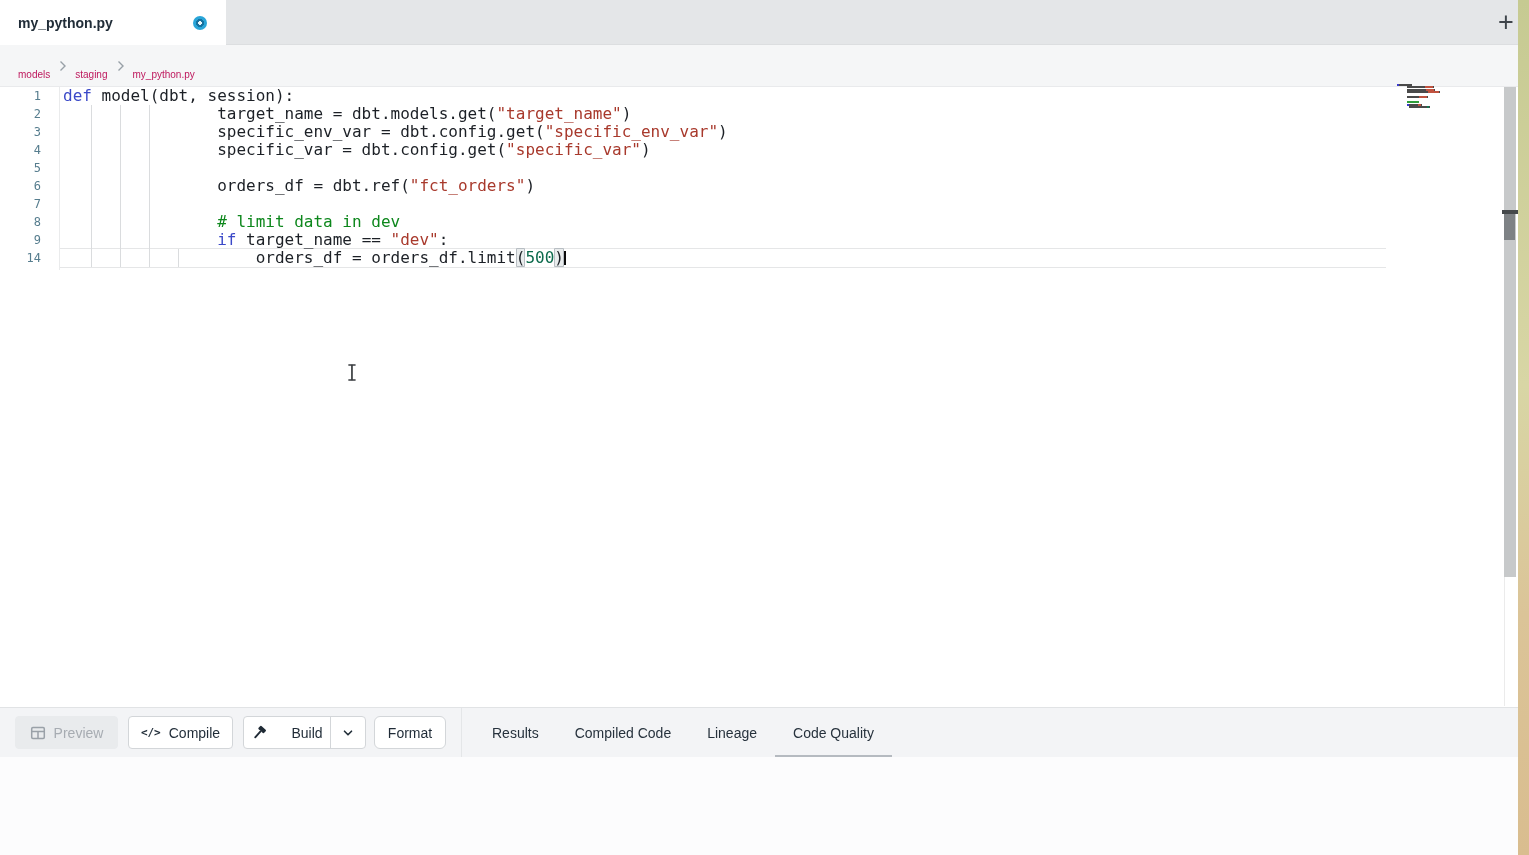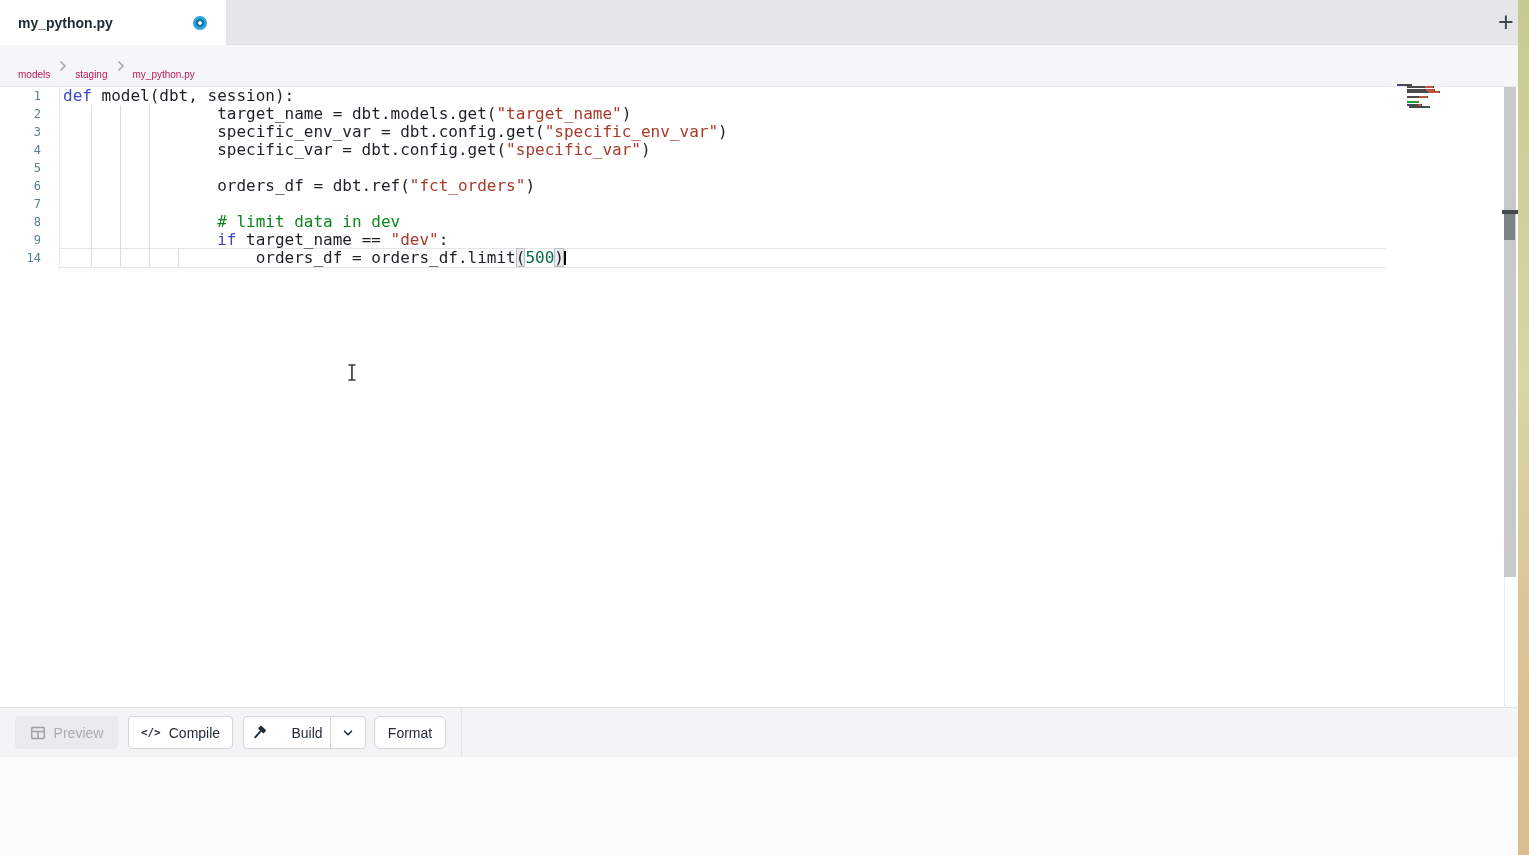--- a/index.html
+++ b/index.html
@@ -243,20 +243,26 @@
           <path d="M3.5 5.2 L7 8.8 L10.5 5.2"></path>
         </svg>
       </div>
     </div>
 
     <button class="btn btn-format">
       <span>Format</span>
     </button>
 
     <div class="toolbar-divider"></div>
+    <div class="panel-tabs" id="panel-tabs">
+        <div class="panel-tab">Results</div>
+        <div class="panel-tab">Compiled Code</div>
+        <div class="panel-tab">Lineage</div>
+        <div class="panel-tab active">Code Quality</div>
+      </div>
   </div>
 
   <div class="bottom-panel">
     
   </div>
 
   <div class="desktop-edge"></div>
 
 </div>
 

